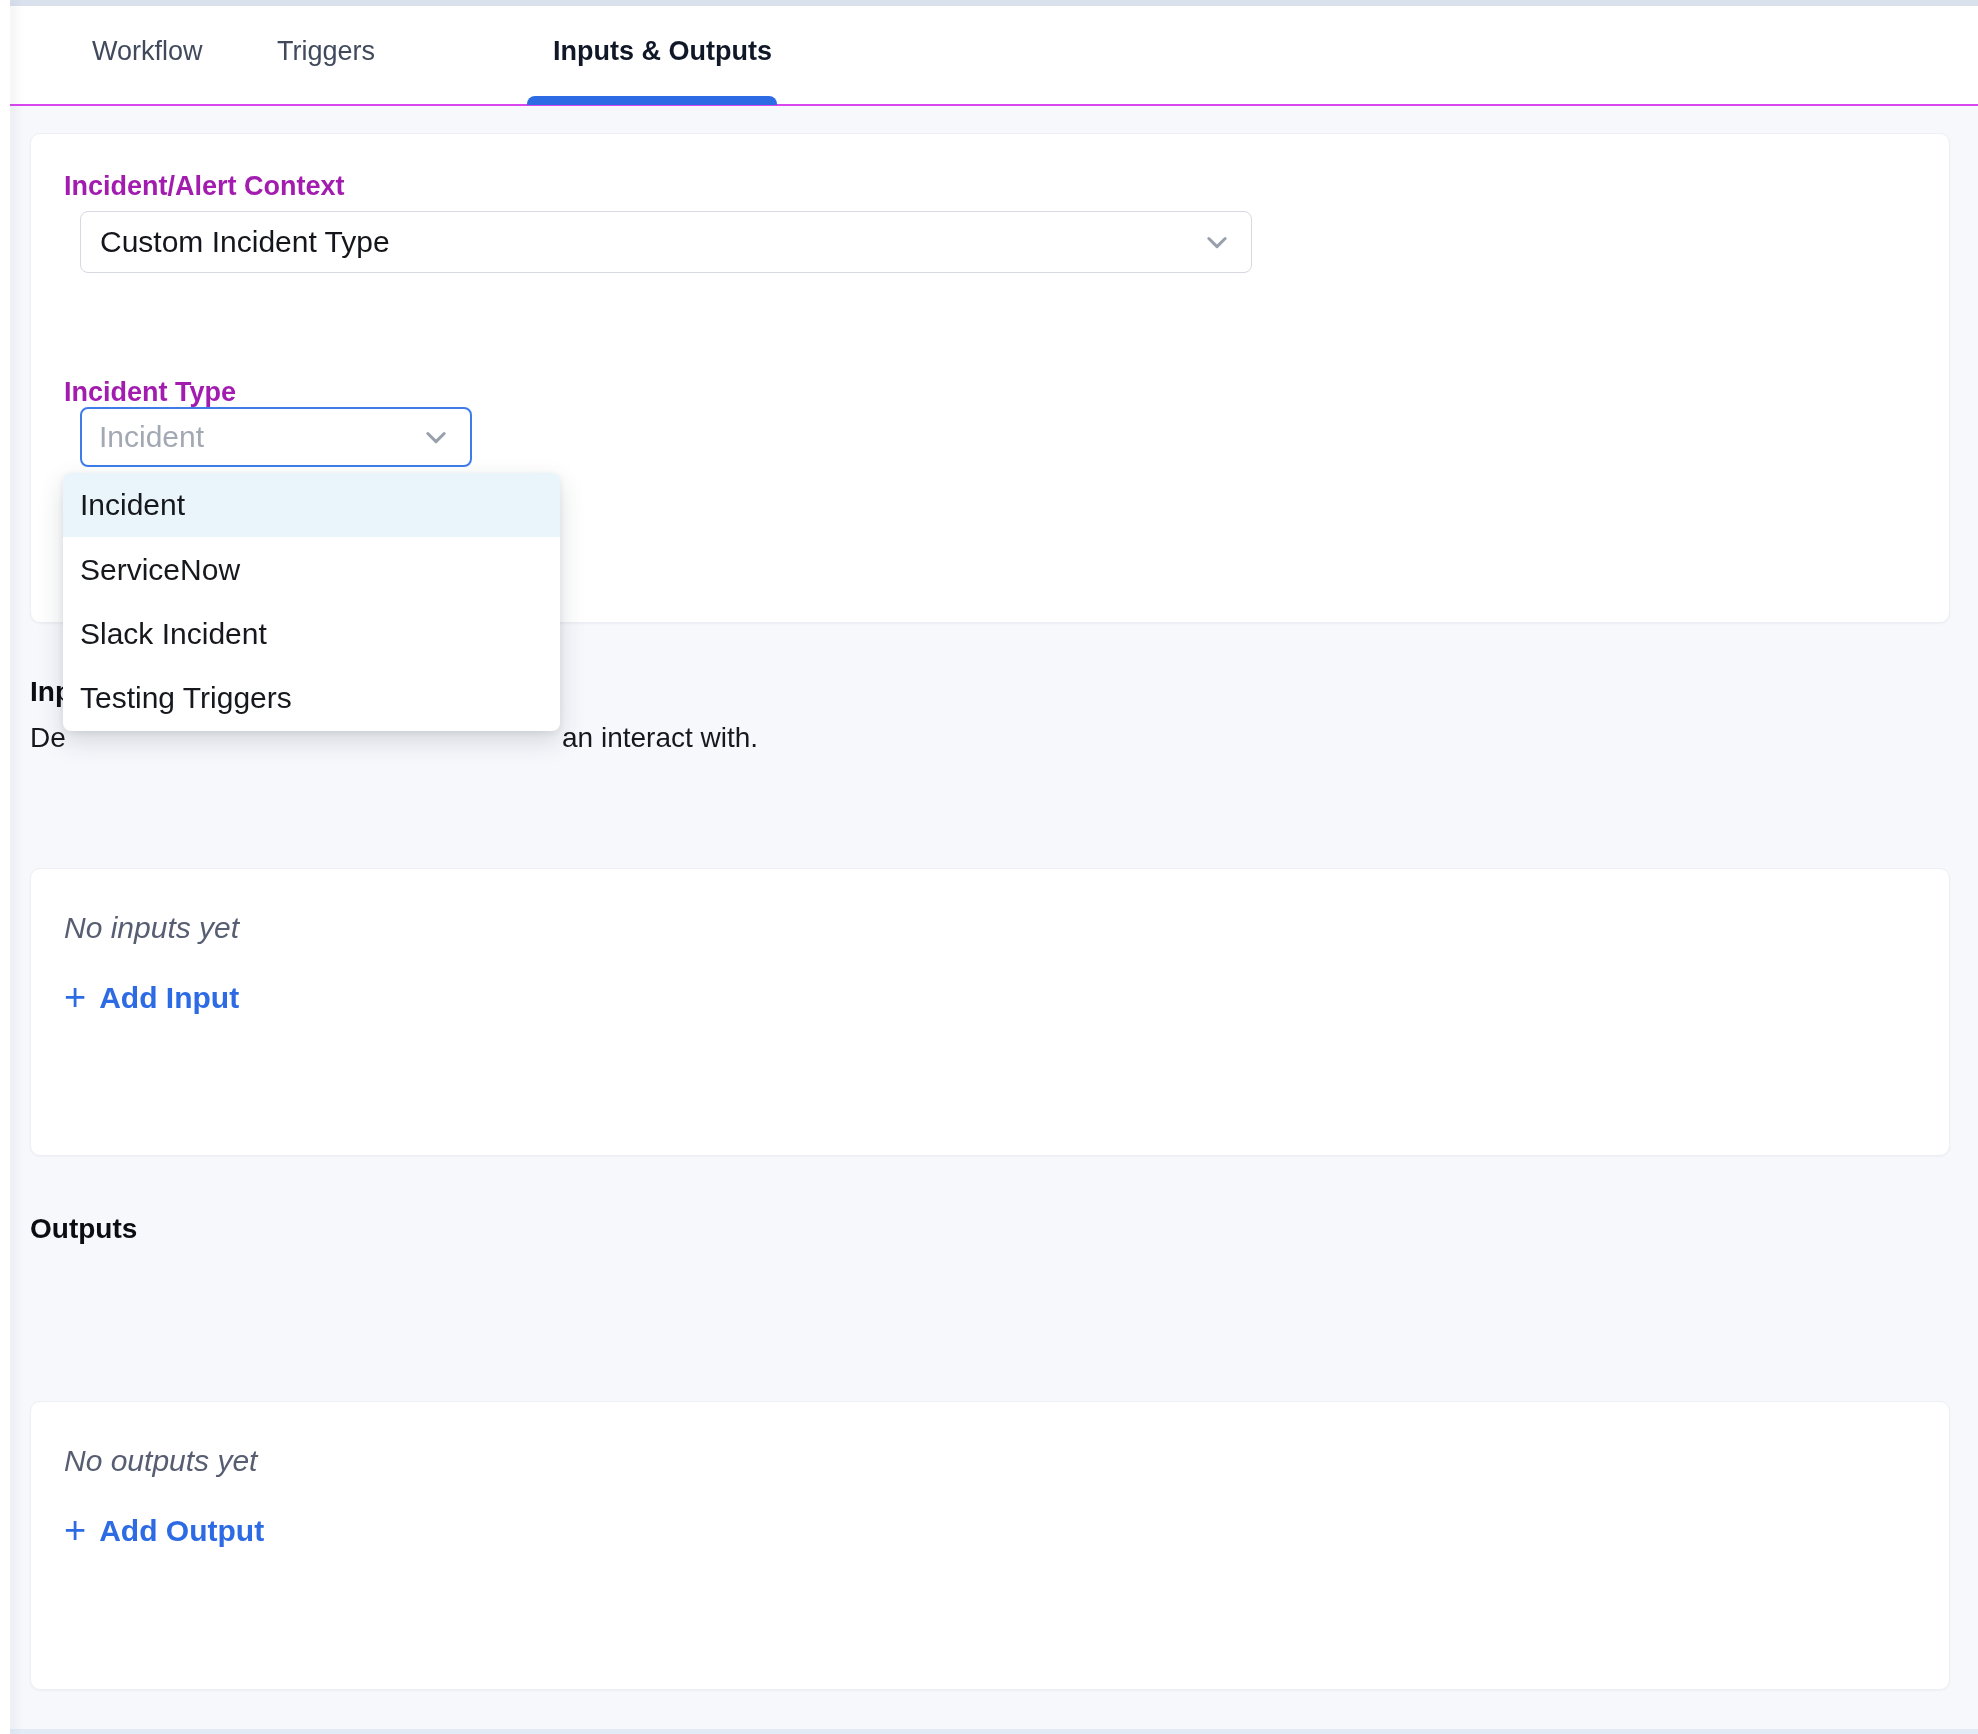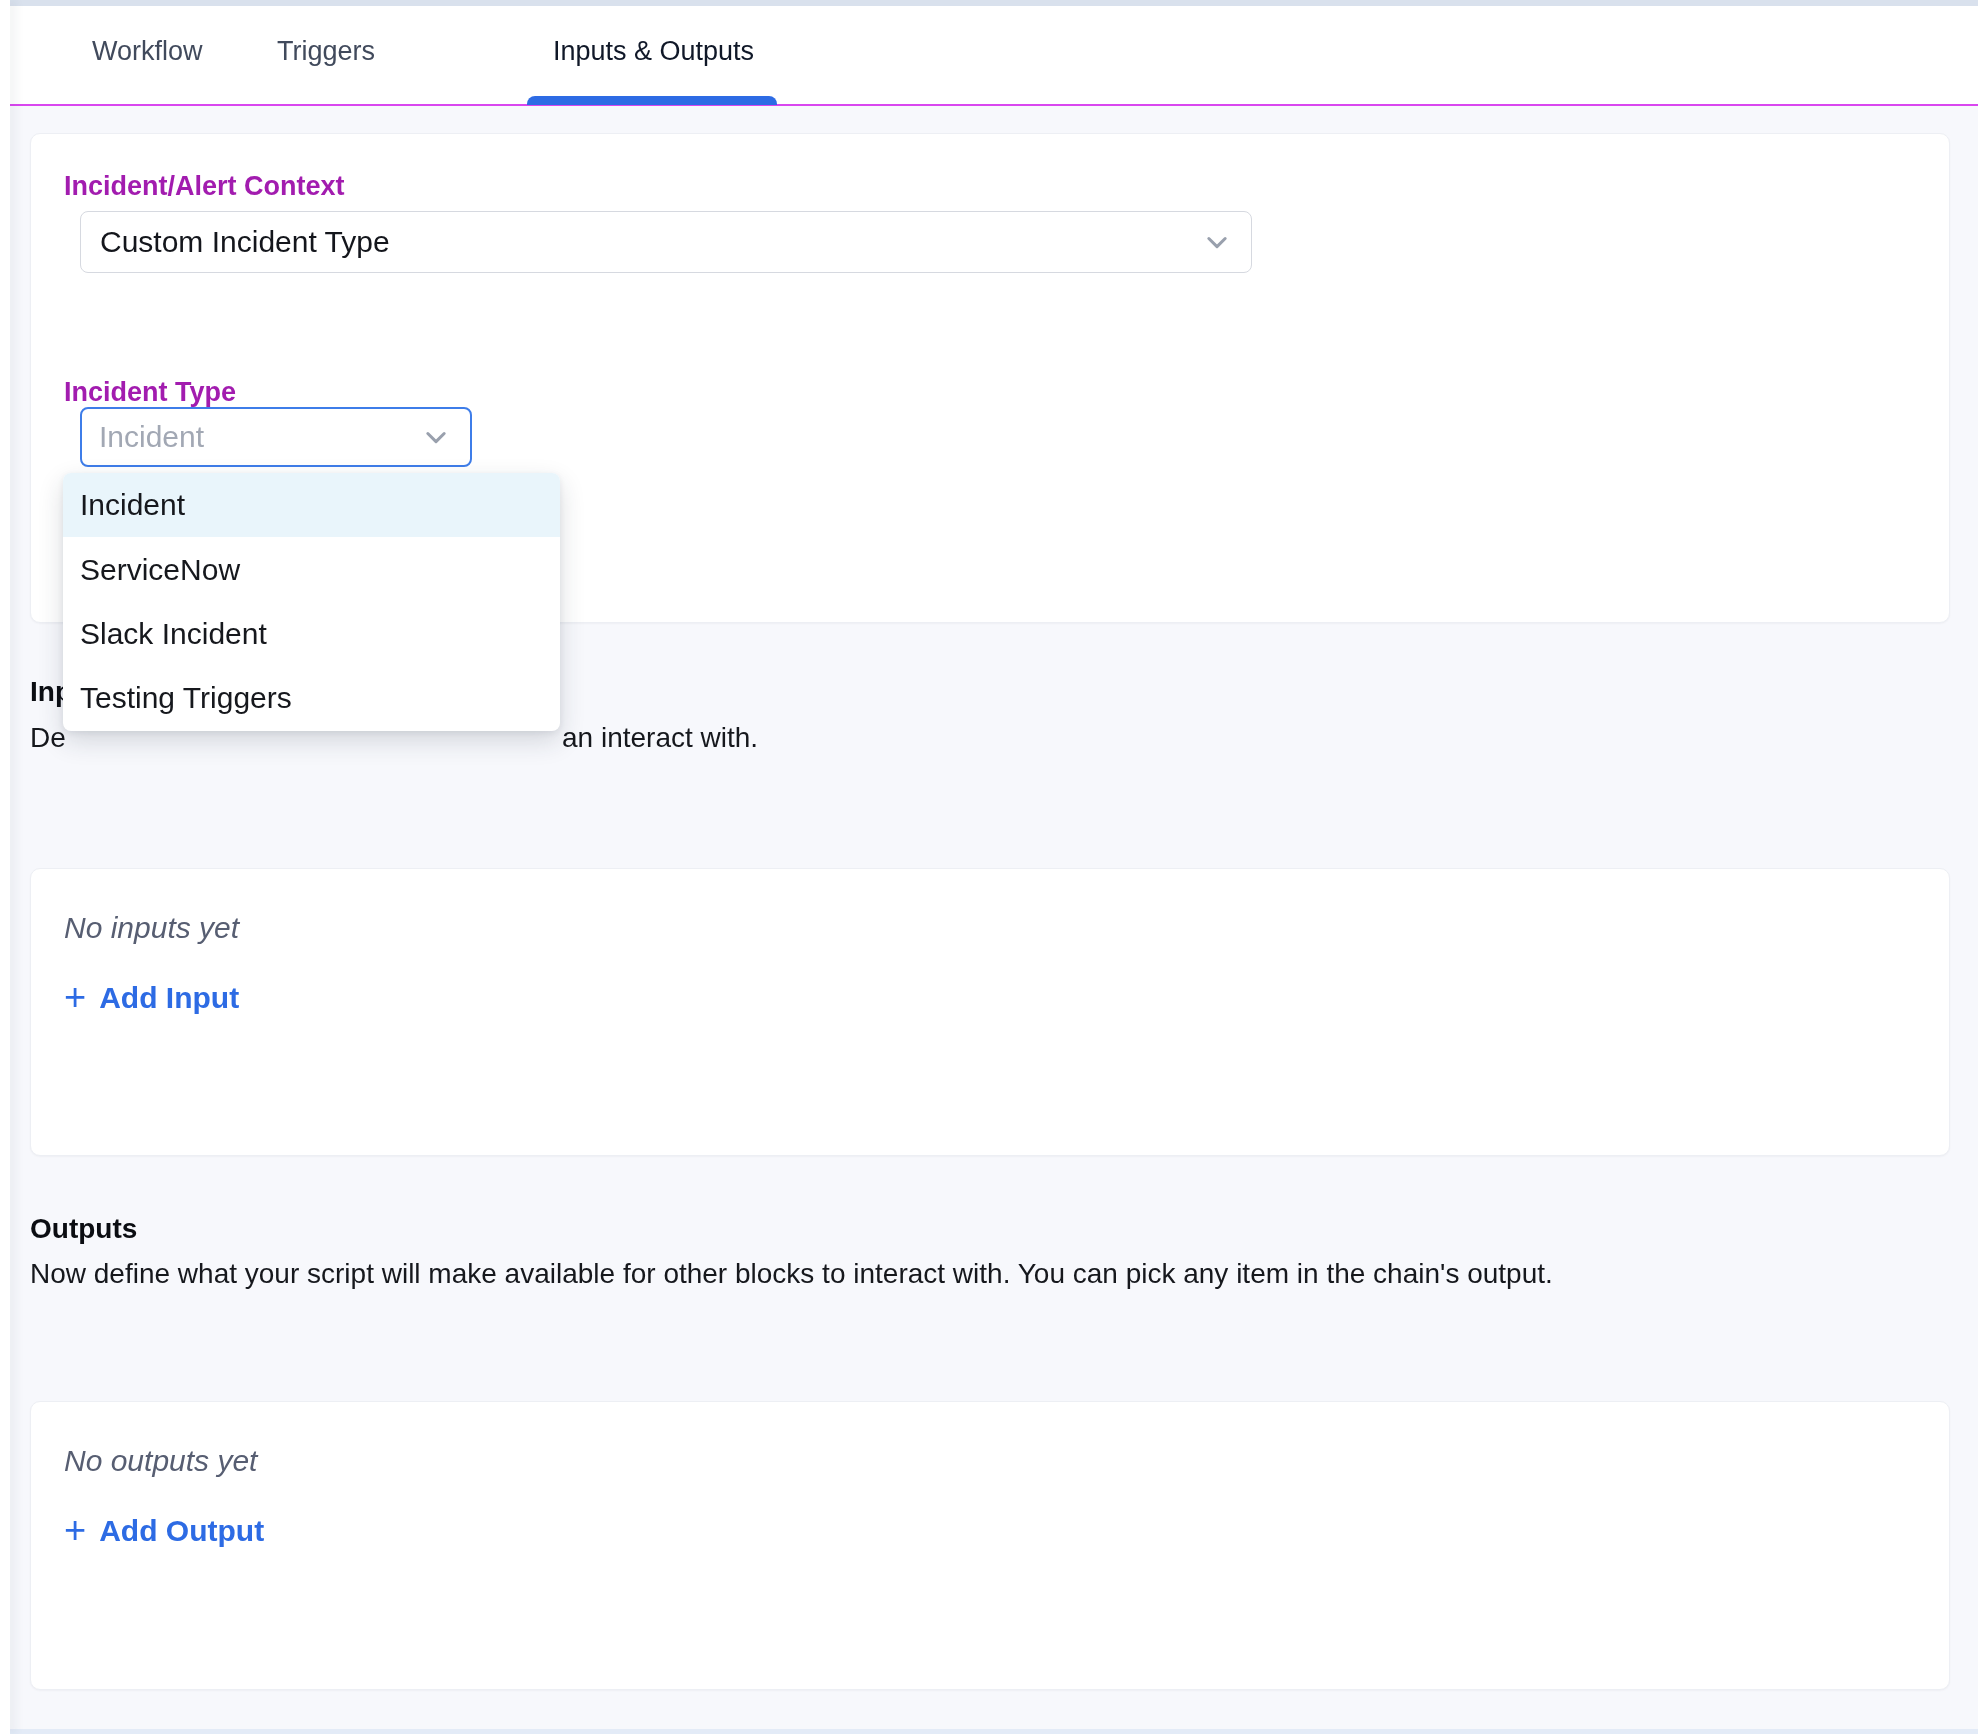--- a/index.html
+++ b/index.html
@@ -36,21 +36,21 @@
     background: #ffffff;
     border-bottom: 2px solid #d946ef;
   }
   .tab {
     position: absolute; top: 30px;
     font-size: 27px; color: #414a5c; cursor: pointer;
     white-space: nowrap;
   }
   .tab-workflow { left: 82px; }
   .tab-triggers { left: 267px; }
-  .tab-io { left: 543px; color: #101828; font-weight: 400; }
+  .tab-io { left: 543px; color: #101828; font-weight: 700; }
   .tab-underline {
     position: absolute; left: 517px; top: 90px; width: 250px; height: 9px;
     background: #2d6be4; border-radius: 8px 8px 0 0;
   }
 
   
   .card {
     position: absolute; left: 30px; width: 1920px;
     background: #ffffff;
     border: 1px solid #edeff4;
@@ -211,21 +211,20 @@
 
   <div class="card card-inputs">
     <div class="empty-text">No inputs yet</div>
     <div class="add-btn">
       <span class="plus">+</span>
       <span>Add Input</span>
     </div>
   </div>
 
   <div class="outputs-heading">Outputs</div>
-  <div class="outputs-desc">Now define what your script will make available for other blocks to interact with. You can pick any item in the chain's output.</div>
 
   <div class="card card-outputs">
     <div class="empty-text">No outputs yet</div>
     <div class="add-btn">
       <span class="plus">+</span>
       <span>Add Output</span>
     </div>
   </div>
 
   <div class="bottom-strip"></div>

